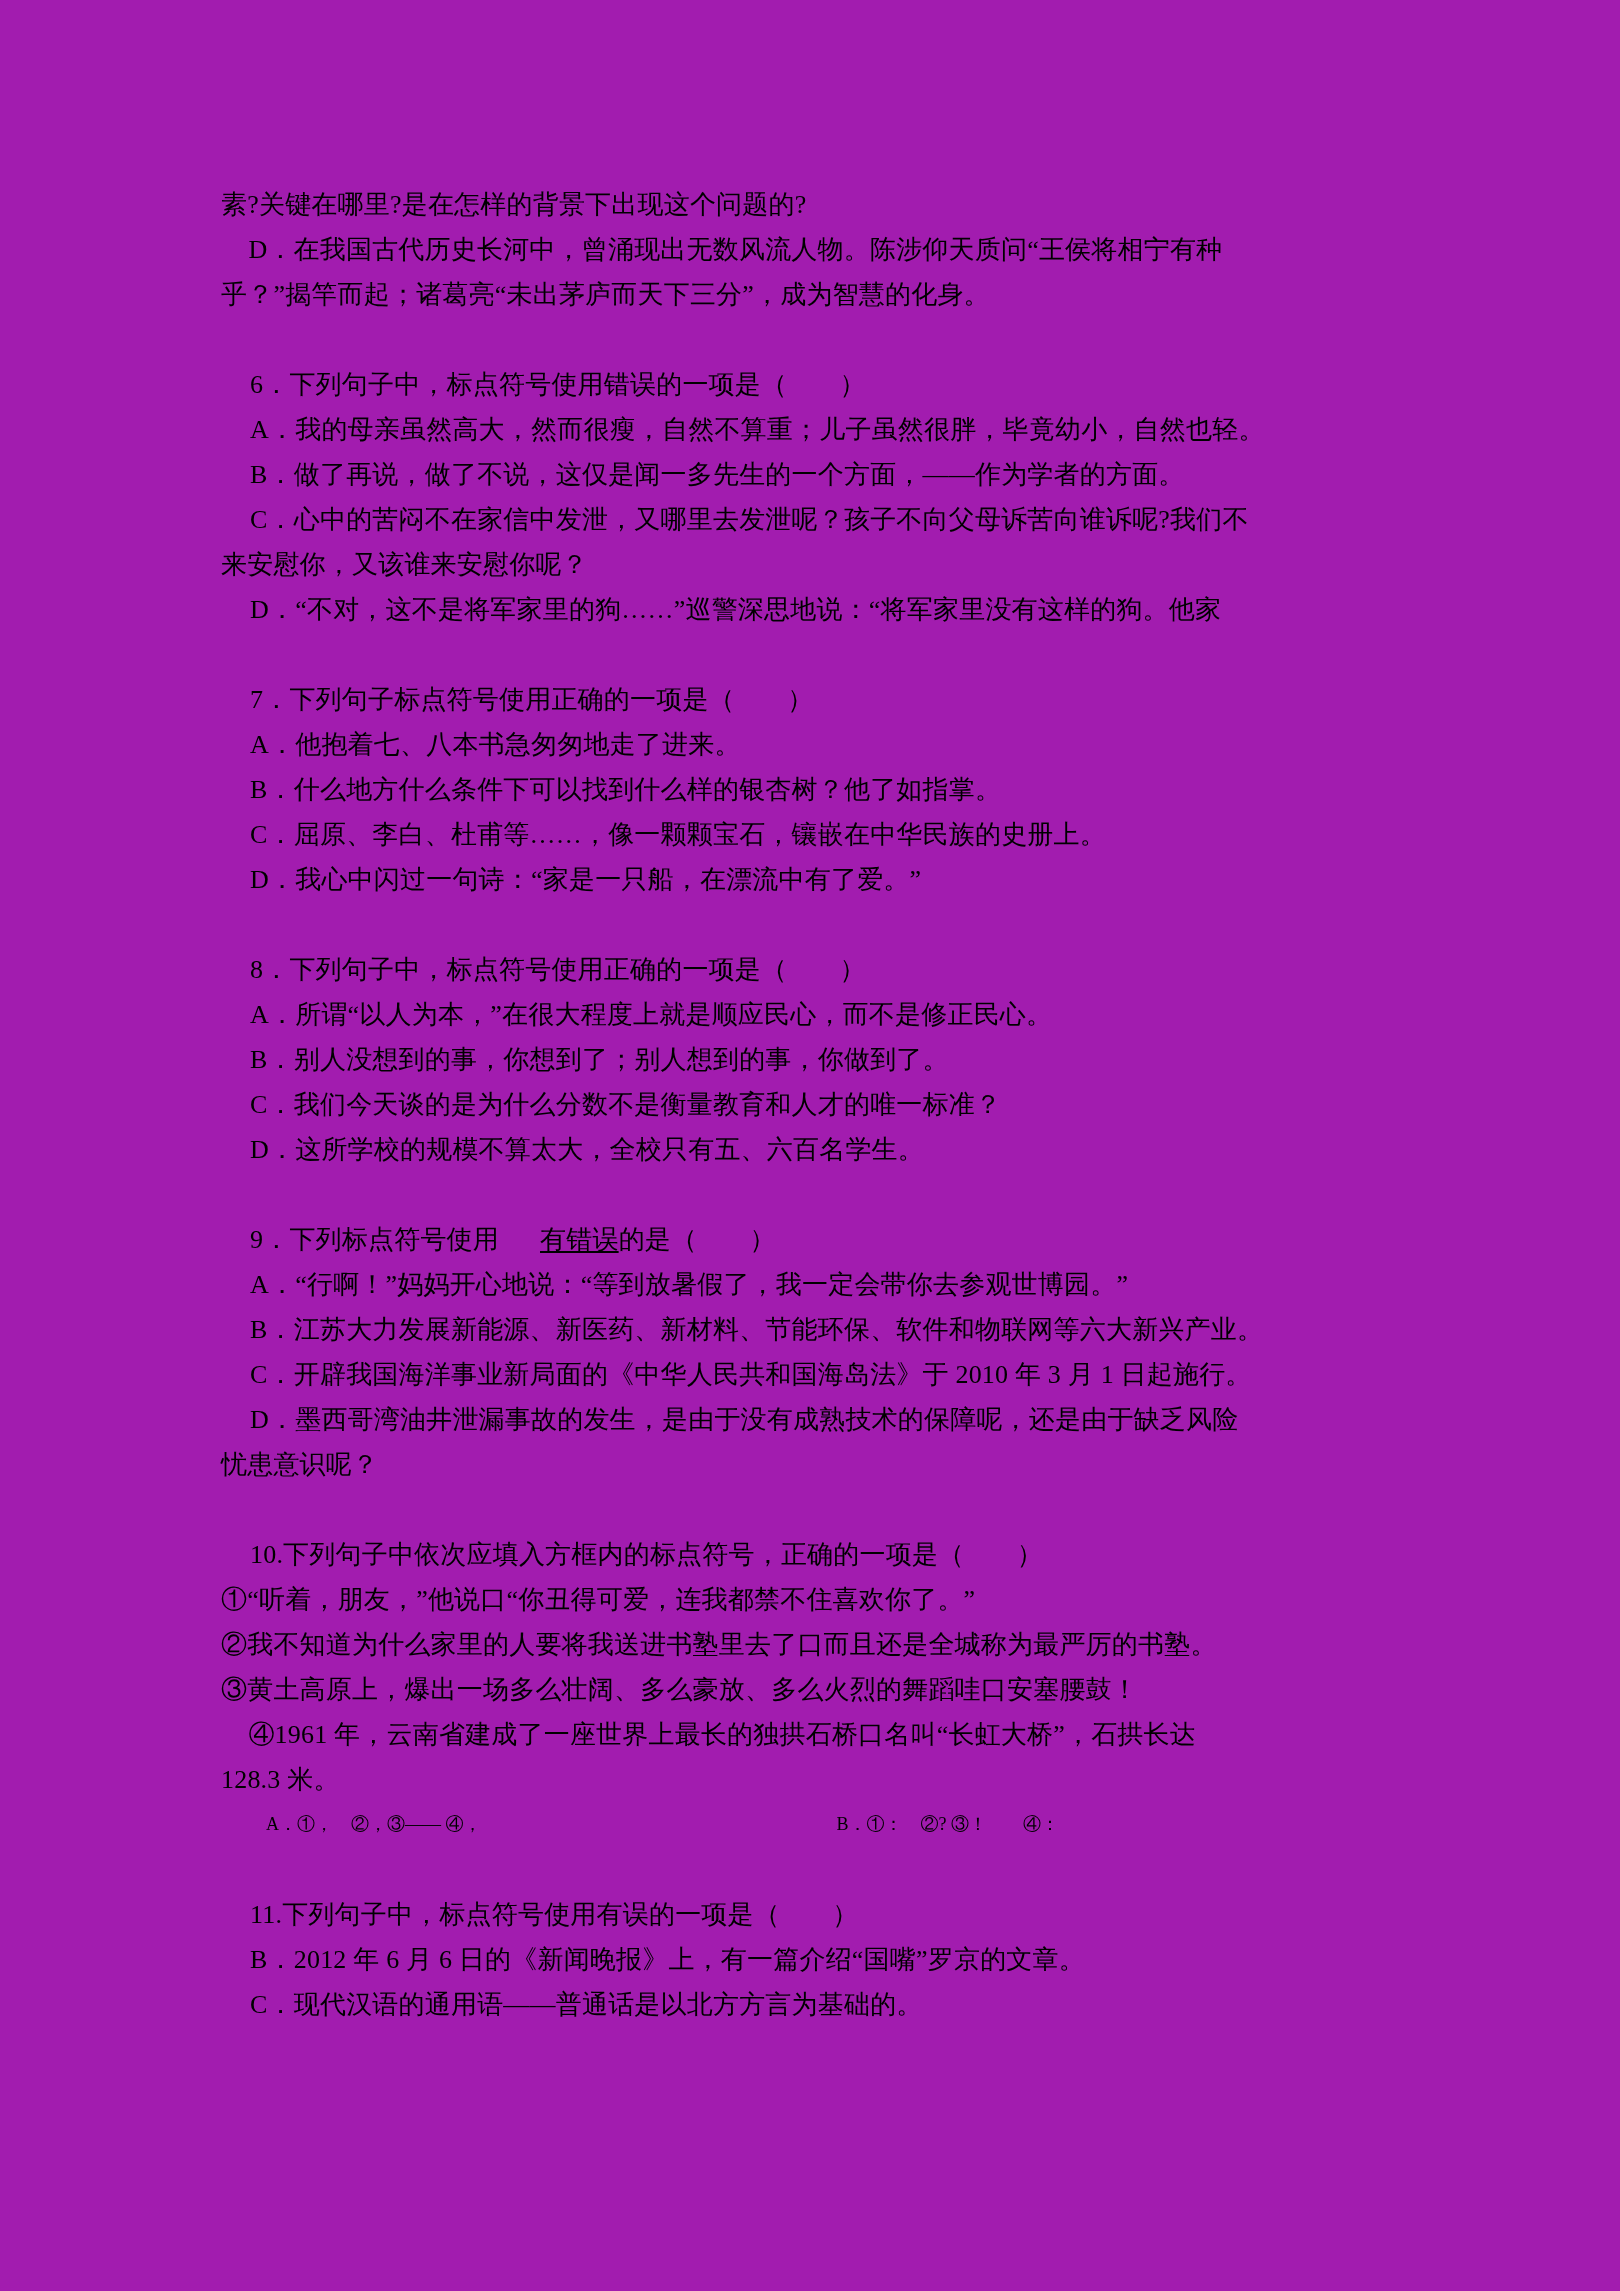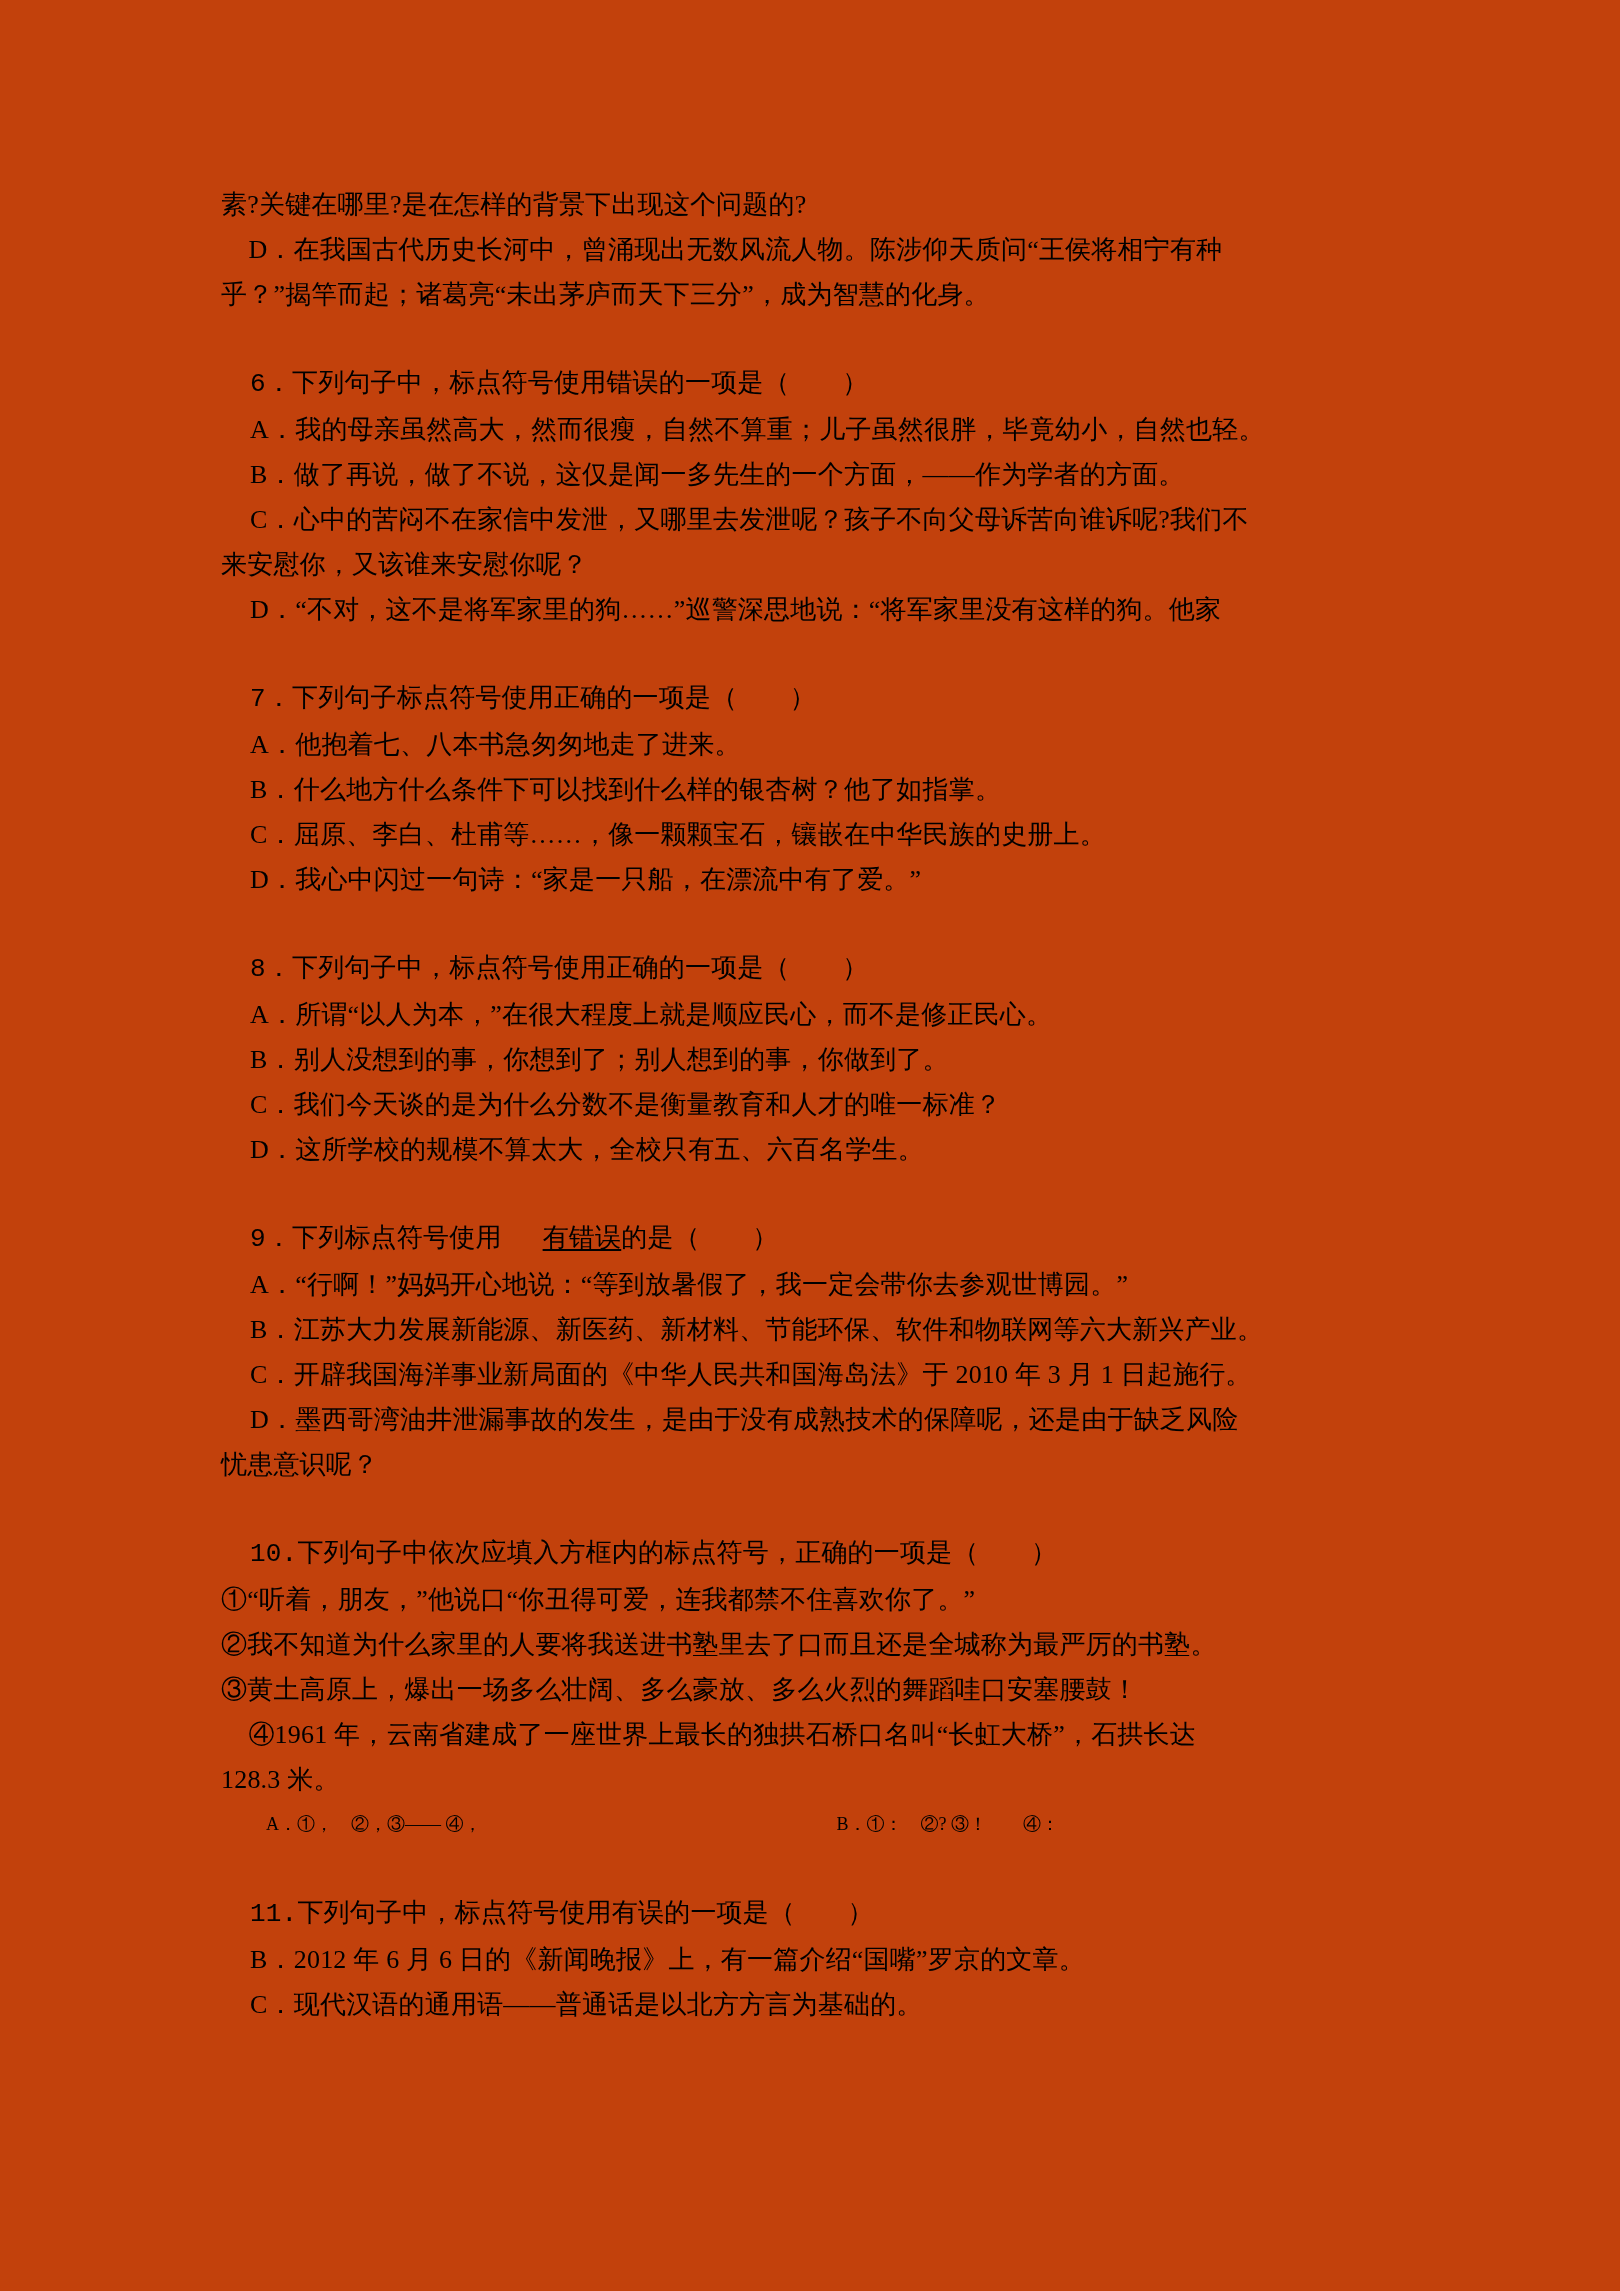--- a/index.html
+++ b/index.html
@@ -14,21 +14,21 @@
     font-family: "Liberation Serif", "DejaVu Serif", serif;
     color: #000000;
     -webkit-font-smoothing: antialiased;
   }
   .page {
     position: relative;
     width: 1620px;
     height: 2292px;
     box-sizing: border-box;
     padding: 0;
-    background: #c2410c;
+    background: #a21caf;
     overflow: hidden;
   }
   .content {
     position: absolute;
     left: 221px;
     top: 182px;
     width: 1186px;
   }
   
   .ln {
@@ -43,21 +43,20 @@
   .flush {
     text-indent: 0;
   }
   
   .ind1 {
     padding-left: 27.4px;
   }
   
   .qhead {
     padding-left: 29px;
-    font-family: Liberation Mono, monospace;
   }
   
   .opt {
     padding-left: 29px;
   }
   
   .gap {
     height: 45px;
   }
   .underline {

